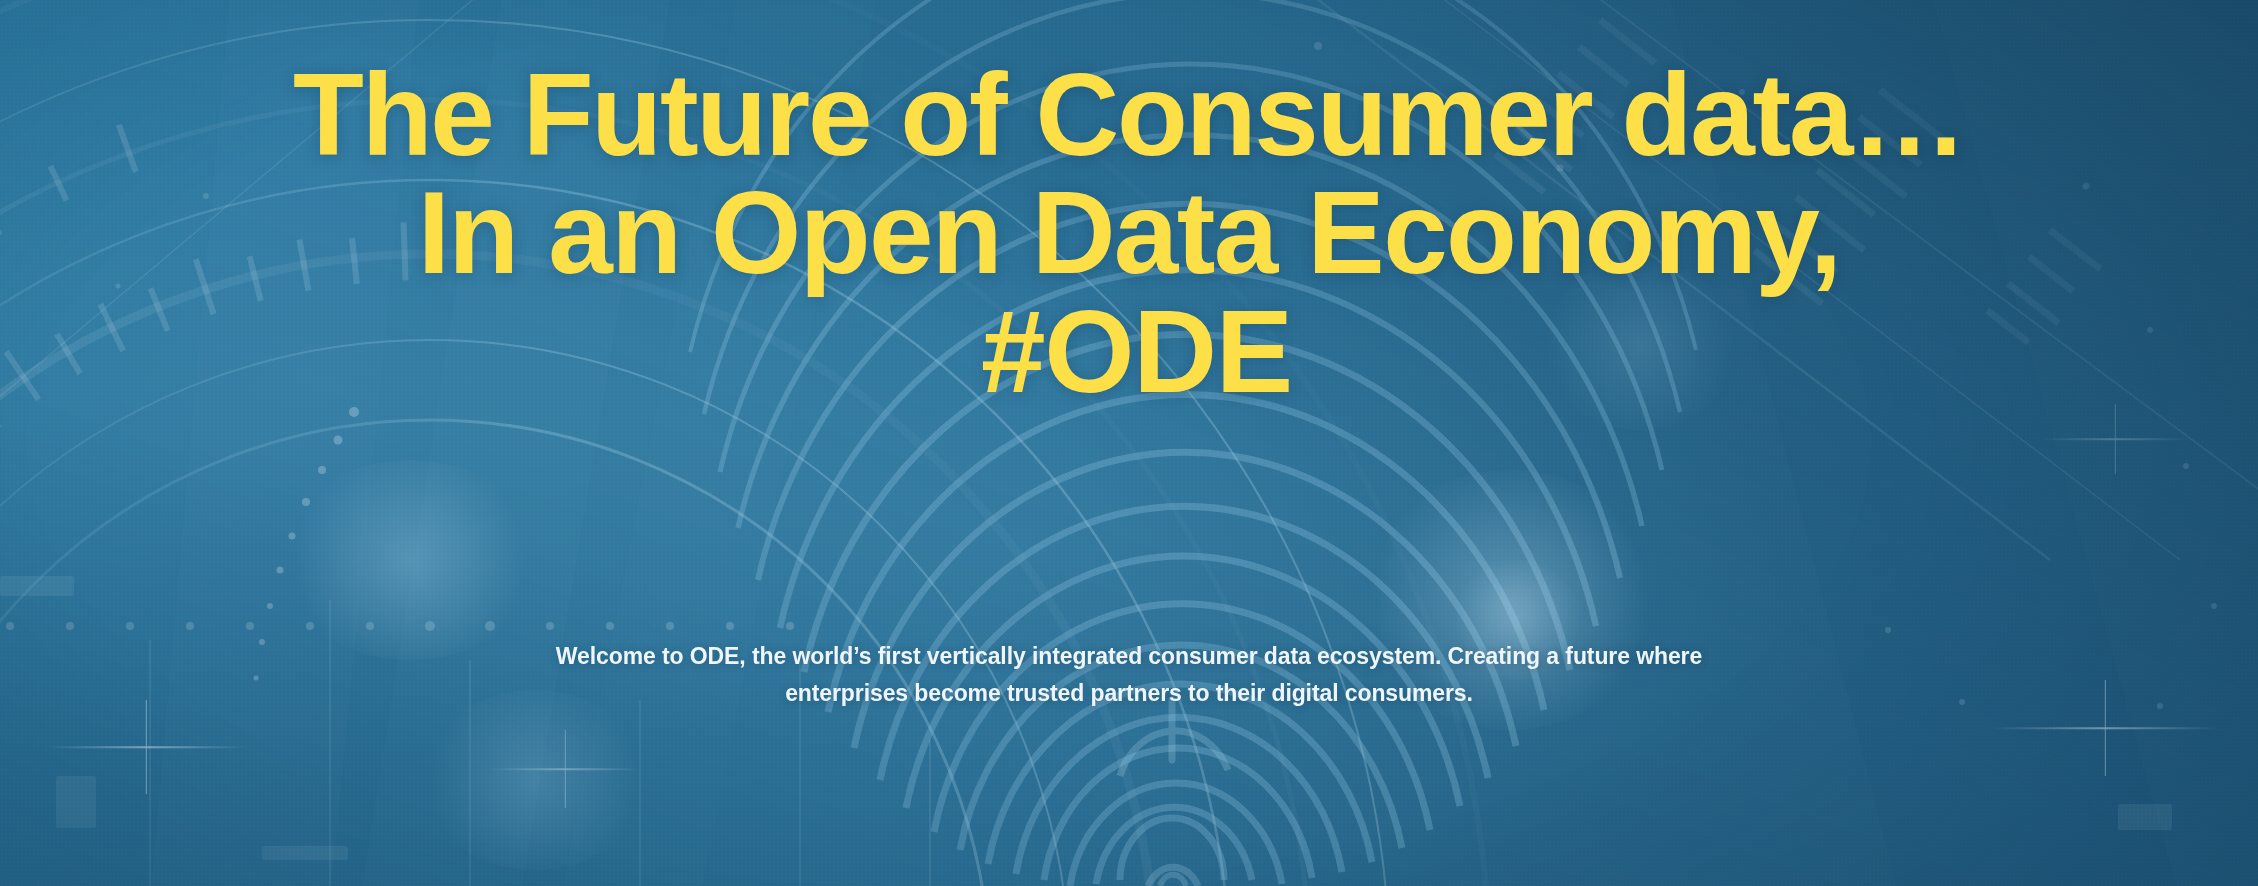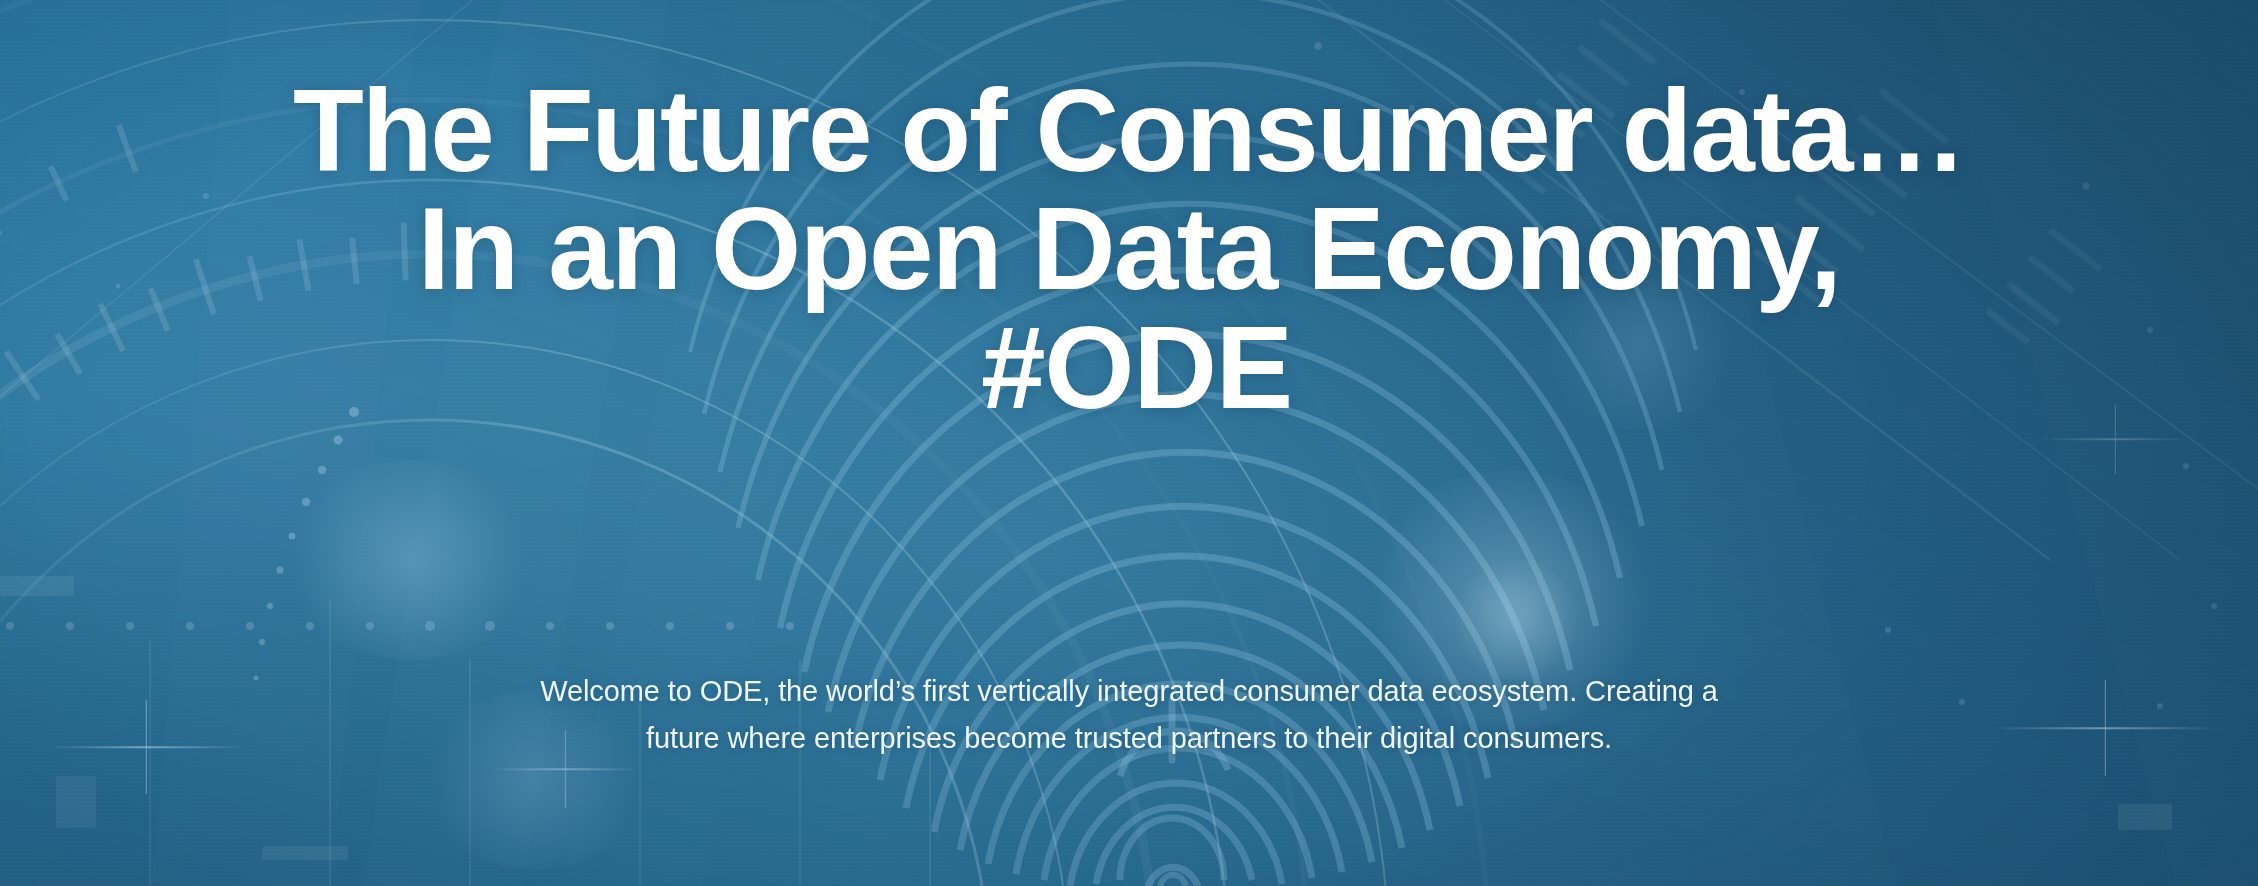--- a/index.html
+++ b/index.html
@@ -80,52 +80,52 @@
 
   
   .content {
     position: absolute;
     inset: 0;
     z-index: 5;
     text-align: center;
   }
 
   .headline {
-    margin: 16px;
+    margin: 0;
     padding: 0;
     position: absolute;
     left: 0;
     right: 0;
     top: 56px;
-    color: #ffffff;
+    color: #fde047;
     font-size: 116px;
     font-weight: 700;
     line-height: 1.02;
     letter-spacing: -1.5px;
     white-space: nowrap;
     text-shadow: 0 2px 14px rgba(14,50,76,0.26);
   }
   .headline .line {
     display: block;
     white-space: nowrap;
   }
   .headline .line-1 { letter-spacing: -2.2px; }
   .headline .line-2 { letter-spacing: -1.6px; }
   .headline .line-3 { letter-spacing: -1.2px; padding-left: 15px; }
 
   .subhead {
     position: absolute;
     left: 50%;
     transform: translateX(-50%);
-    top: 668px;
+    top: 638px;
     width: 1180px;
     margin: 0;
     color: #eef6fb;
-    font-size: 29px;
-    font-weight: 400;
+    font-size: 23px;
+    font-weight: 700;
     line-height: 1.62;
     letter-spacing: -0.1px;
     text-shadow: 0 1px 8px rgba(14,50,76,0.30);
   }
 </style>
 </head>
 <body>
 
 <div id="hero">
 

